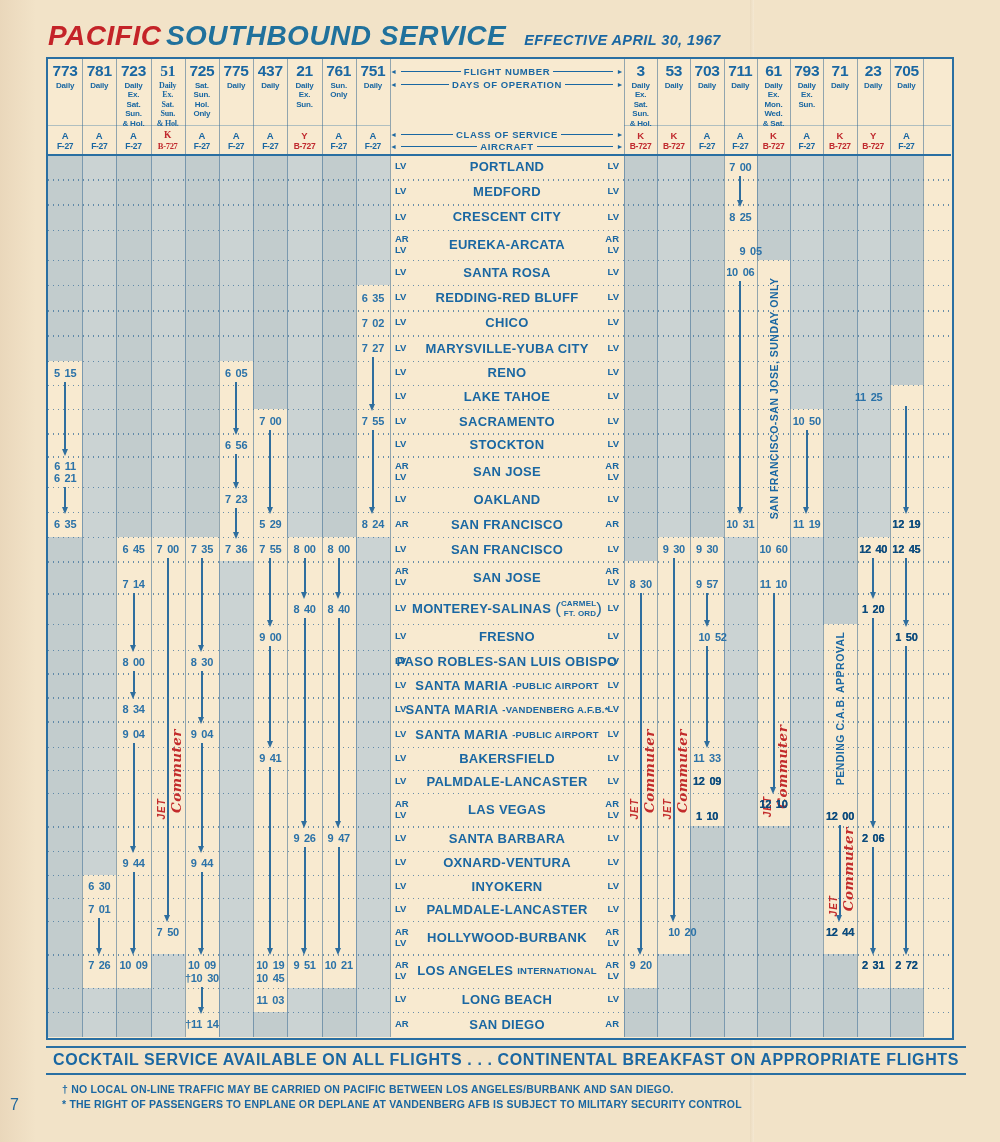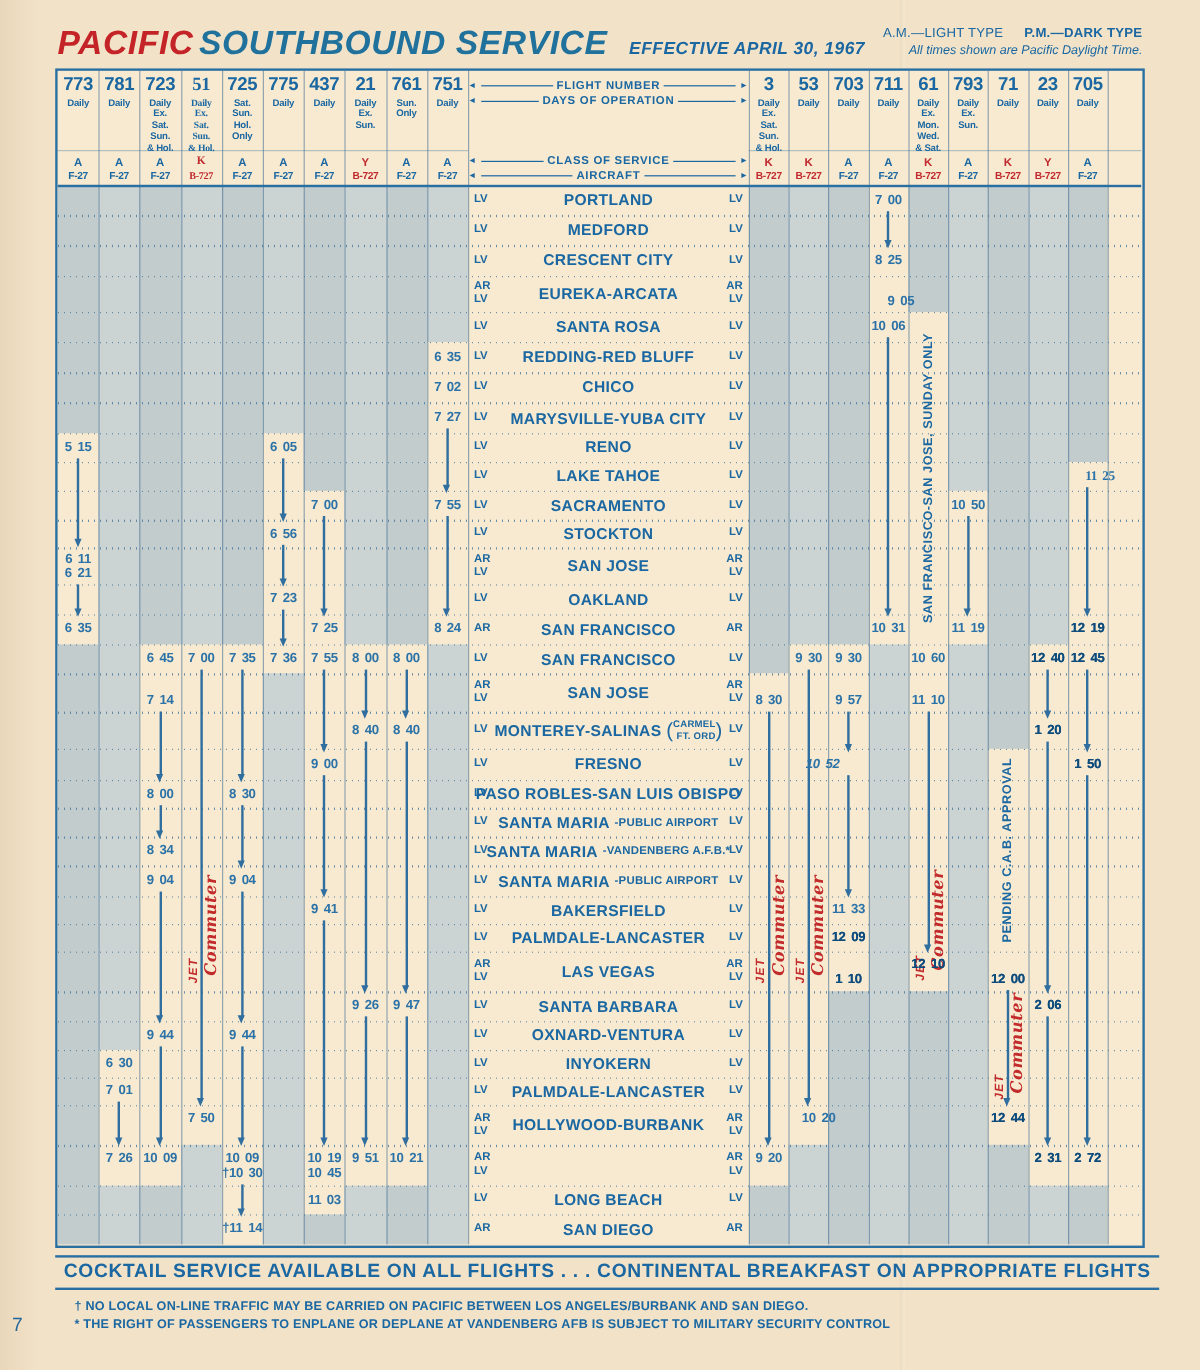--- a/index.html
+++ b/index.html
@@ -77,27 +77,20 @@
   #pageno{position:absolute;left:10px;top:1096px;color:#1a67a2;font-size:16px;}
 </style>
 </head>
 <body>
 
 <div id="page">
   <div id="masthead">
     <span><span id="title-pacific">PACIFIC</span>
     <span id="title-rest">SOUTHBOUND SERVICE</span></span>
     <span id="effective">EFFECTIVE APRIL 30, 1967</span>
-  </div>
-  <div id="legend">
-    <div class="l1">
-      <span>A.M.—LIGHT TYPE</span>
-      <span class="pmdark">P.M.—DARK TYPE</span>
-    </div>
-    <div class="l2">All times shown are Pacific Daylight Time.</div>
   </div>
 
   <div id="tbl">
       <div class="grayseg" style="left: 0px; top: 95px; width: 34.2px; height: 206.638px; background: rgb(194, 204, 205);"></div>
       <div class="grayseg" style="left: 0px; top: 478.037px; width: 34.2px; height: 499.963px; background: rgb(194, 204, 205);"></div>
       <div class="grayseg" style="left: 34.2px; top: 95px; width: 34.2px; height: 720.713px; background: rgb(203, 211, 211);"></div>
       <div class="grayseg" style="left: 34.2px; top: 928.608px; width: 34.2px; height: 49.3916px; background: rgb(203, 211, 211);"></div>
       <div class="grayseg" style="left: 68.4px; top: 95px; width: 34.2px; height: 383.037px; background: rgb(194, 204, 205);"></div>
       <div class="grayseg" style="left: 68.4px; top: 928.608px; width: 34.2px; height: 49.3916px; background: rgb(194, 204, 205);"></div>
       <div class="grayseg" style="left: 102.6px; top: 95px; width: 34.2px; height: 383.037px; background: rgb(203, 211, 211);"></div>
@@ -729,20 +722,24 @@
         </div>
       </div>
       <div class="crow" style="left: 342px; width: 234px; top: 895.345px; height: 33.2637px;">
         <div class="marker left">
           <span>AR</span>
           <span>LV</span>
         </div>
         <div class="marker right">
           <span>AR</span>
           <span>LV</span>
+        </div>
+        <div class="citywrap">
+          <span class="city">LOS ANGELES</span>
+          <span class="suffix">INTERNATIONAL</span>
         </div>
       </div>
       <div class="crow" style="left: 342px; width: 234px; top: 928.608px; height: 24.1918px;">
         <div class="marker left">
           <span>LV</span>
         </div>
         <div class="marker right">
           <span>LV</span>
         </div>
         <div class="citywrap">
@@ -879,21 +876,21 @@
       <div class="t" style="left: 136.8px; width: 34.2px; top: 669.099px;">9 04</div>
       <div class="t" style="left: 136.8px; width: 34.2px; top: 797.618px;">9 44</div>
       <div class="t" style="left: 136.8px; width: 34.2px; top: 899.989px;">10 09</div>
       <div class="t" style="left: 136.8px; width: 34.2px; top: 912.629px;">†10 30</div>
       <div class="t" style="left: 136.8px; width: 34.2px; top: 959.4px;">†11 14</div>
       <div class="t" style="left: 171px; width: 34.2px; top: 307.734px;">6 05</div>
       <div class="t" style="left: 171px; width: 34.2px; top: 379.805px;">6 56</div>
       <div class="t" style="left: 171px; width: 34.2px; top: 434.237px;">7 23</div>
       <div class="t" style="left: 171px; width: 34.2px; top: 484.132px;">7 36</div>
       <div class="t" style="left: 205.2px; width: 34.2px; top: 356.118px;">7 00</div>
-      <div class="t" style="left: 205.2px; width: 34.2px; top: 459.437px;">7 25</div>
+      <div class="t" style="left: 205.2px; width: 34.2px; top: 459.437px;">5 29</div>
       <div class="t" style="left: 205.2px; width: 34.2px; top: 484.132px;">7 55</div>
       <div class="t" style="left: 205.2px; width: 34.2px; top: 571.828px;">9 00</div>
       <div class="t" style="left: 205.2px; width: 34.2px; top: 693.291px;">9 41</div>
       <div class="t" style="left: 205.2px; width: 34.2px; top: 899.989px;">10 19</div>
       <div class="t" style="left: 205.2px; width: 34.2px; top: 912.629px;">10 45</div>
       <div class="t" style="left: 205.2px; width: 34.2px; top: 934.704px;">11 03</div>
       <div class="t" style="left: 239.4px; width: 34.2px; top: 484.132px;">8 00</div>
       <div class="t" style="left: 239.4px; width: 34.2px; top: 543.604px;">8 40</div>
       <div class="t" style="left: 239.4px; width: 34.2px; top: 773.426px;">9 26</div>
       <div class="t" style="left: 239.4px; width: 34.2px; top: 899.989px;">9 51</div>
@@ -905,41 +902,41 @@
       <div class="t" style="left: 307.8px; width: 34.2px; top: 257.838px;">7 02</div>
       <div class="t" style="left: 307.8px; width: 34.2px; top: 283.038px;">7 27</div>
       <div class="t" style="left: 307.8px; width: 34.2px; top: 356.118px;">7 55</div>
       <div class="t" style="left: 307.8px; width: 34.2px; top: 459.437px;">8 24</div>
       <div class="t" style="left: 576px; width: 33.2222px; top: 518.807px;">8 30</div>
       <div class="t" style="left: 576px; width: 33.2222px; top: 899.989px;">9 20</div>
       <div class="t" style="left: 609.222px; width: 33.2222px; top: 484.132px;">9 30</div>
       <div class="t" style="left: 609.222px; width: 50px; top: 866.725px;">10 20</div>
       <div class="t" style="left: 642.444px; width: 33.2222px; top: 484.132px;">9 30</div>
       <div class="t" style="left: 642.444px; width: 33.2222px; top: 518.807px;">9 57</div>
-      <div class="t" style="left: 617px; width: 41px; top: 571.828px; font-style: italic;">10 52</div>
+      <div class="t" style="left: 644px; width: 41px; top: 571.828px;">10 52</div>
       <div class="t" style="left: 642.444px; width: 33.2222px; top: 693.291px;">11 33</div>
       <div class="t pm" style="left: 642.444px; width: 33.2222px; top: 716.474px;">12 09</div>
       <div class="t pm" style="left: 642.444px; width: 33.2222px; top: 751.351px;">1 10</div>
       <div class="t" style="left: 675.667px; width: 33.2222px; top: 101.6px;">7 00</div>
       <div class="t" style="left: 675.667px; width: 33.2222px; top: 151.999px;">8 25</div>
       <div class="t" style="left: 675.667px; width: 54px; top: 185.767px;">9 05</div>
       <div class="t" style="left: 675.667px; width: 33.2222px; top: 207.439px;">10 06</div>
       <div class="t" style="left: 675.667px; width: 33.2222px; top: 459.437px;">10 31</div>
       <div class="t" style="left: 708.889px; width: 33.2222px; top: 484.132px;">10 60</div>
       <div class="t" style="left: 708.889px; width: 33.2222px; top: 518.807px;">11 10</div>
       <div class="t pm" style="left: 708.889px; width: 33.2222px; top: 738.711px;">12 10</div>
       <div class="t" style="left: 742.111px; width: 33.2222px; top: 356.118px;">10 50</div>
       <div class="t" style="left: 742.111px; width: 33.2222px; top: 459.437px;">11 19</div>
       <div class="t pm" style="left: 775.333px; width: 33.2222px; top: 751.351px;">12 00</div>
       <div class="t pm" style="left: 775.333px; width: 33.2222px; top: 866.725px;">12 44</div>
       <div class="t pm" style="left: 808.556px; width: 33.2222px; top: 484.132px;">12 40</div>
       <div class="t pm" style="left: 808.556px; width: 33.2222px; top: 543.604px;">1 20</div>
       <div class="t pm" style="left: 808.556px; width: 33.2222px; top: 773.426px;">2 06</div>
       <div class="t pm" style="left: 808.556px; width: 33.2222px; top: 899.989px;">2 31</div>
-      <div class="t" style="left: 852px; width: 33.2222px; top: 331.926px; font-family: Liberation Serif, serif;">11 25</div>
+      <div class="t" style="left: 804px; width: 33.2222px; top: 331.926px;">11 25</div>
       <div class="t pm" style="left: 841.778px; width: 33.2222px; top: 459.437px;">12 19</div>
       <div class="t pm" style="left: 841.778px; width: 33.2222px; top: 484.132px;">12 45</div>
       <div class="t pm" style="left: 841.778px; width: 33.2222px; top: 571.828px;">1 50</div>
       <div class="t pm" style="left: 841.778px; width: 33.2222px; top: 899.989px;">2 72</div>
     </div>
 
   <div id="cocktail">COCKTAIL SERVICE AVAILABLE ON ALL FLIGHTS . . . CONTINENTAL BREAKFAST ON APPROPRIATE FLIGHTS</div>
   <div id="footnotes">
     <div>† NO LOCAL ON-LINE TRAFFIC MAY BE CARRIED ON PACIFIC BETWEEN LOS ANGELES/BURBANK AND SAN DIEGO.</div>
     <div>* THE RIGHT OF PASSENGERS TO ENPLANE OR DEPLANE AT VANDENBERG AFB IS SUBJECT TO MILITARY SECURITY CONTROL</div>

